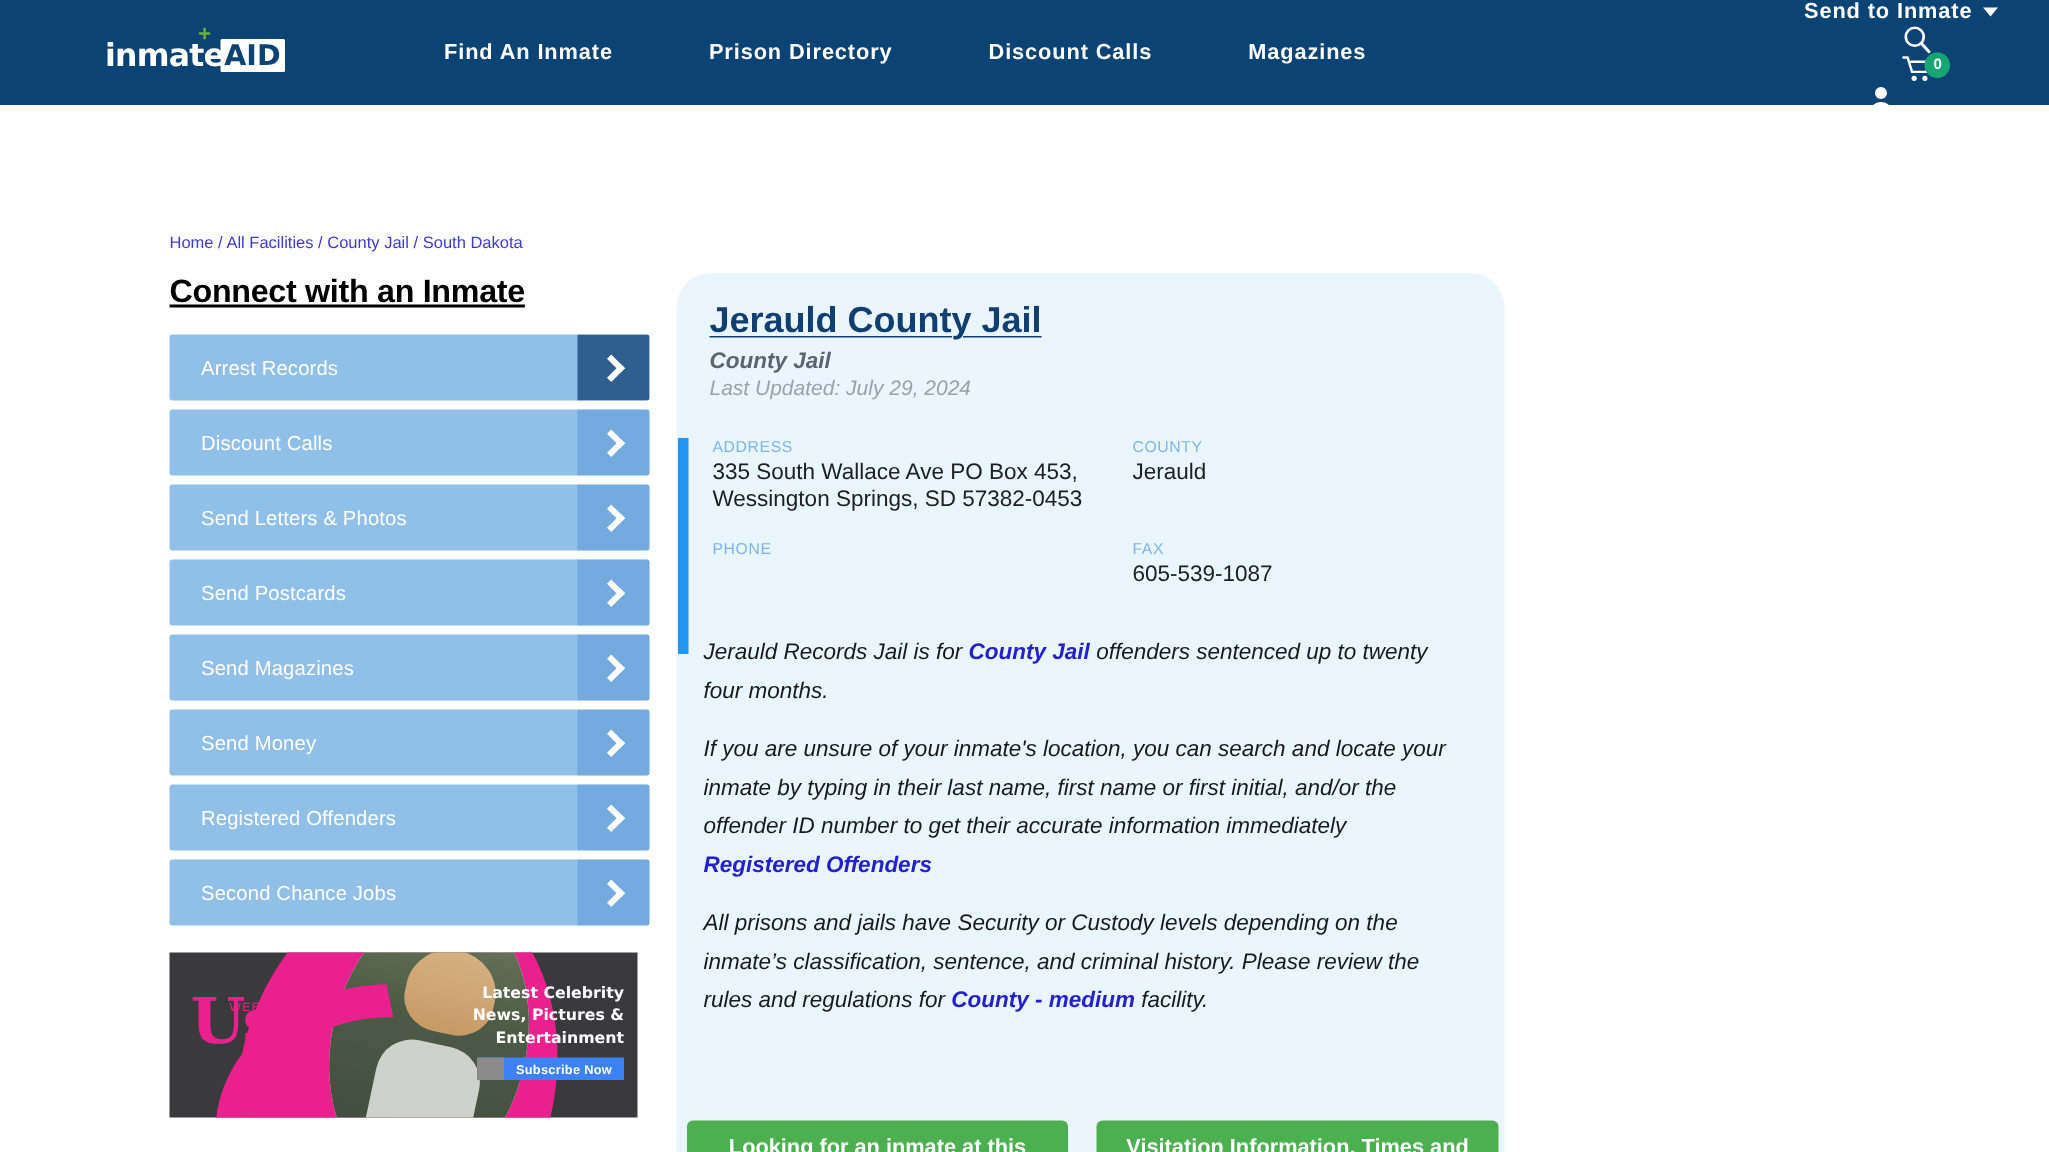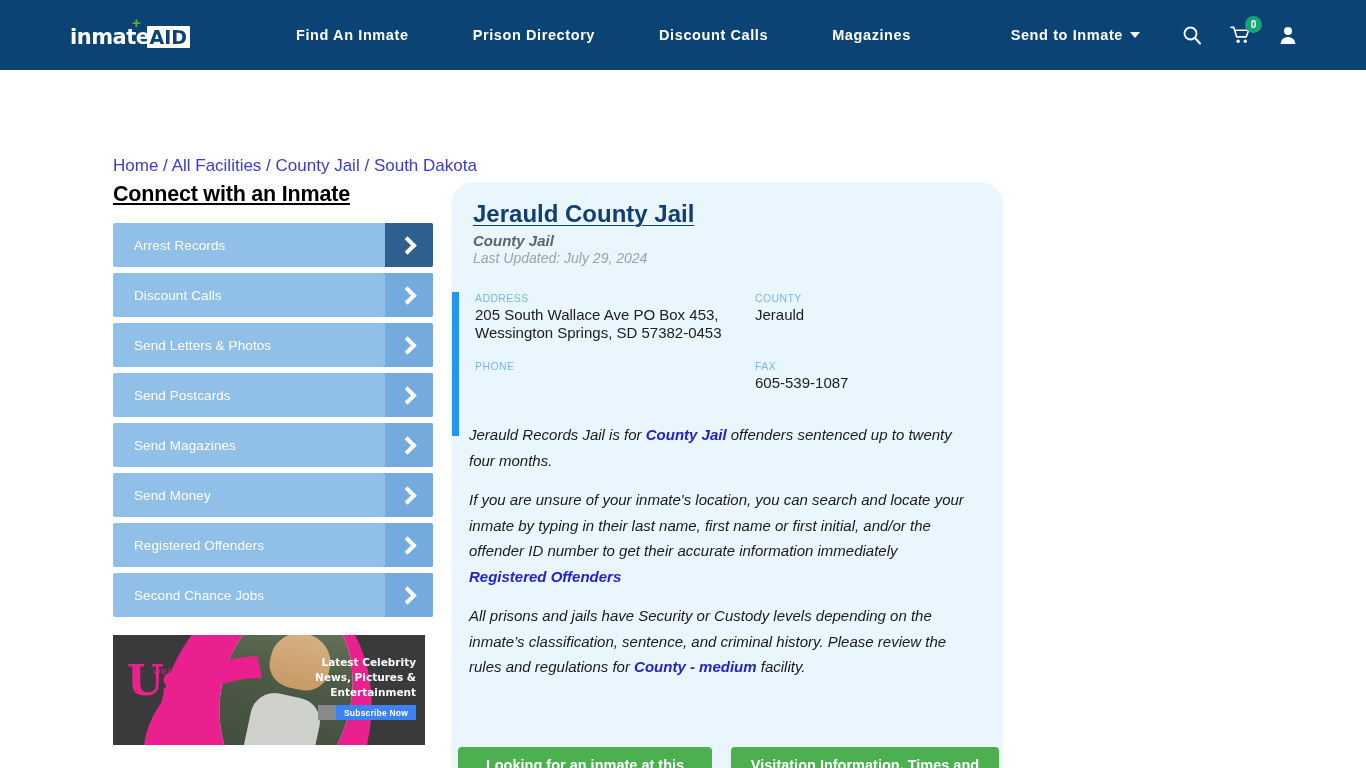--- a/index.html
+++ b/index.html
@@ -67,21 +67,21 @@
     font-weight: bold;
     letter-spacing: 0.6px;
     padding: 0 32px;
     cursor: pointer;
     white-space: nowrap;
     font-family: "Liberation Sans", sans-serif;
   }
   .nav-right {
     position: absolute;
     right: 0; top: 0; height: 70px;
-    display: flex; align-items: center;
+    display: flex; align-items: center; flex-direction: column;
   }
   .nav-dropdown {
     color: #ffffff;
     font-size: 14.5px;
     font-weight: bold;
     letter-spacing: 0.6px;
     cursor: pointer;
     display: flex; align-items: center; gap: 7px;
     margin-right: 34px;
   }
@@ -115,21 +115,21 @@
 
   
   .page {
     width: 1366px;
     padding: 0;
     position: relative;
   }
   .breadcrumb {
     position: absolute;
     left: 113px; top: 86px;
-    font-size: 17px;
+    font-size: 11px;
     color: #3333cc;
     white-space: nowrap;
   }
   .breadcrumb a {
     color: #3b3bd0;
     text-decoration: none;
     cursor: pointer;
   }
   .breadcrumb .sep { color: #3b3bd0; }
 
@@ -523,21 +523,21 @@
       <div class="facility-type">County Jail</div>
       <div class="facility-updated">Last Updated: July 29, 2024</div>
     </div>
 
     <div class="info-block">
       <div class="info-bar"></div>
       <div class="info-grid">
 
         <div class="info-cell">
           <div class="info-label">ADDRESS</div>
-          <div class="info-value">205 South Wallace Ave PO Box 453, Wessington Springs, SD 57382-0453</div>
+          <div class="info-value">335 South Wallace Ave PO Box 453, Wessington Springs, SD 57382-0453</div>
         </div>
 
         <div class="info-cell">
           <div class="info-label">COUNTY</div>
           <div class="info-value">Jerauld</div>
         </div>
 
         <div class="info-cell row2">
           <div class="info-label">PHONE</div>
         </div>

